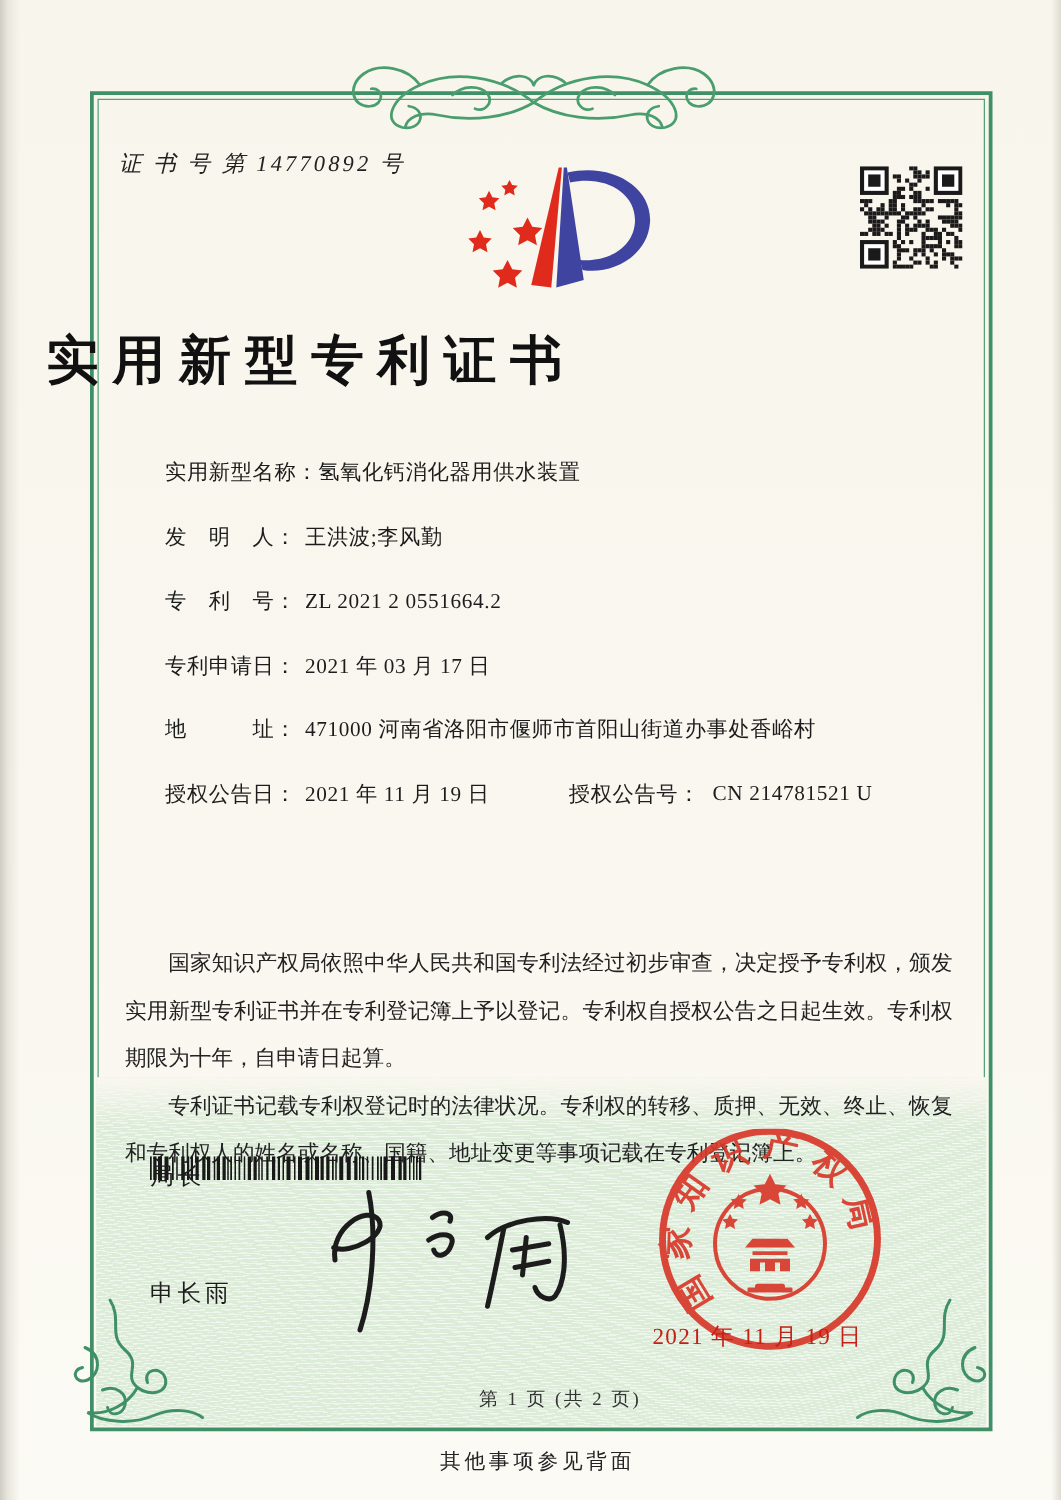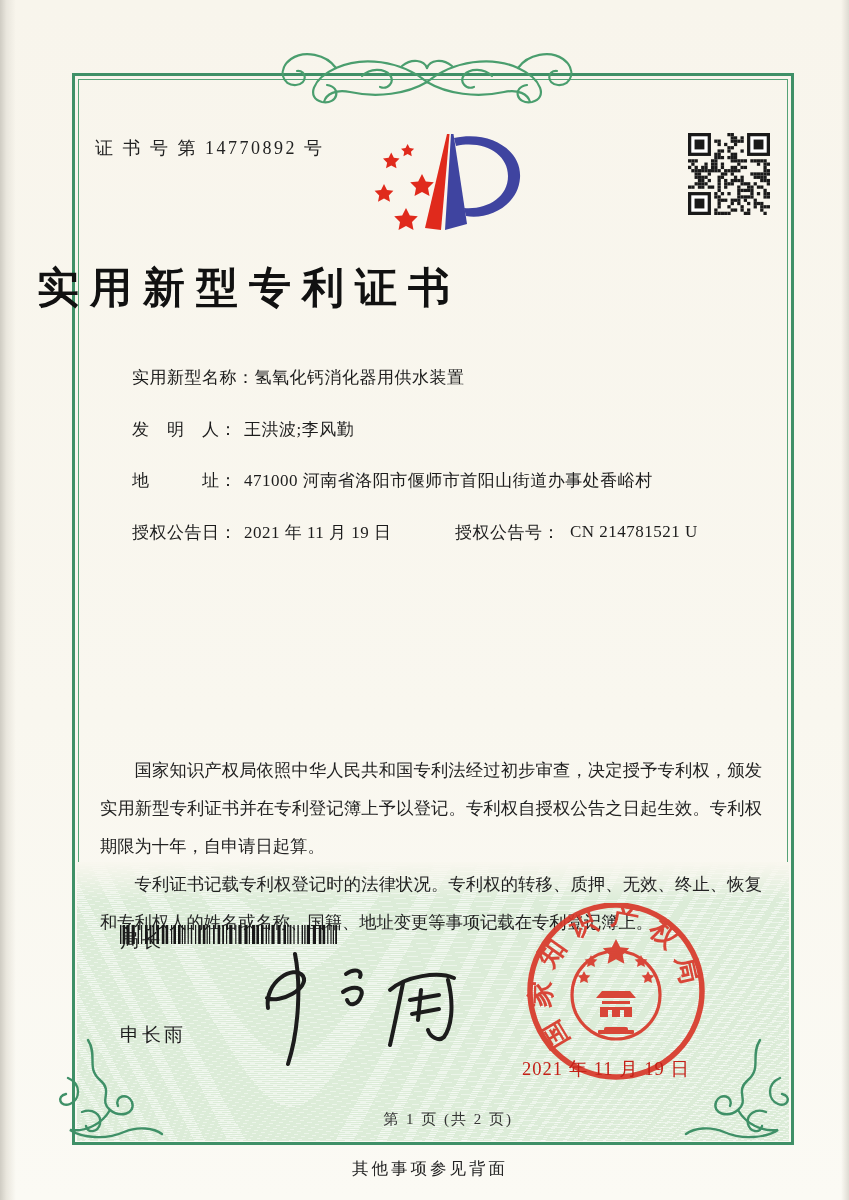--- a/index.html
+++ b/index.html
@@ -21,21 +21,21 @@
 
   
   .tint{position:absolute;left:77px;top:862px;width:712px;height:279px;
     background-color:#dcecd8;
     background-image:
       linear-gradient(180deg,rgba(249,247,239,1) 0,rgba(249,247,239,0) 14%),
       repeating-radial-gradient(140% 90% at 30% 160%, rgba(255,255,255,.55) 0 1.5px, rgba(255,255,255,0) 1.5px 8px),
       repeating-radial-gradient(140% 90% at 75% 170%, rgba(255,255,255,.45) 0 1.5px, rgba(255,255,255,0) 1.5px 10px);
   }
 
-  .cert-no{position:absolute;left:95px;top:136px;font-size:18px;letter-spacing:2.5px;color:#222;}
+  .cert-no{position:absolute;left:95px;top:119px;font-size:18px;letter-spacing:2.5px;color:#222;font-style:italic;}
 
   .title{position:absolute;left:0;top:260px;width:849px;text-align:left;
     font-size:42px;font-weight:bold;letter-spacing:11px;color:#111;margin-left:37px;}
 
   .fields{position:absolute;left:118px;top:352px;width:672px;}
   .field-row{position:relative;height:51.5px;display:flex;align-items:center;
     font-size:17px;letter-spacing:.5px;}
   .f-label{display:inline-block;min-width:112px;white-space:pre;margin-left:14px;}
   .f-value{white-space:pre;text-align:center;}
   .fr2-label{position:absolute;left:337px;}
@@ -320,20 +320,28 @@
   <div class="fields">
     <div class="field-row">
       <span class="f-label">实用新型名称：</span>
       <span class="f-value">氢氧化钙消化器用供水装置</span>
     </div>
     <div class="field-row">
       <span class="f-label">发　明　人：</span>
       <span class="f-value">王洪波;李风勤</span>
     </div>
     <div class="field-row">
+      <span class="f-label">专　利　号：</span>
+      <span class="f-value">ZL 2021 2 0551664.2</span>
+    </div>
+    <div class="field-row">
+      <span class="f-label">专利申请日：</span>
+      <span class="f-value">2021 年 03 月 17 日</span>
+    </div>
+    <div class="field-row">
       <span class="f-label">地　　　址：</span>
       <span class="f-value">471000 河南省洛阳市偃师市首阳山街道办事处香峪村</span>
     </div>
     <div class="field-row">
       <span class="f-label">授权公告日：</span>
       <span class="f-value">2021 年 11 月 19 日</span>
       <span class="fr2-label">授权公告号：</span>
       <span class="fr2-value">CN 214781521 U</span>
     </div>
   </div>

